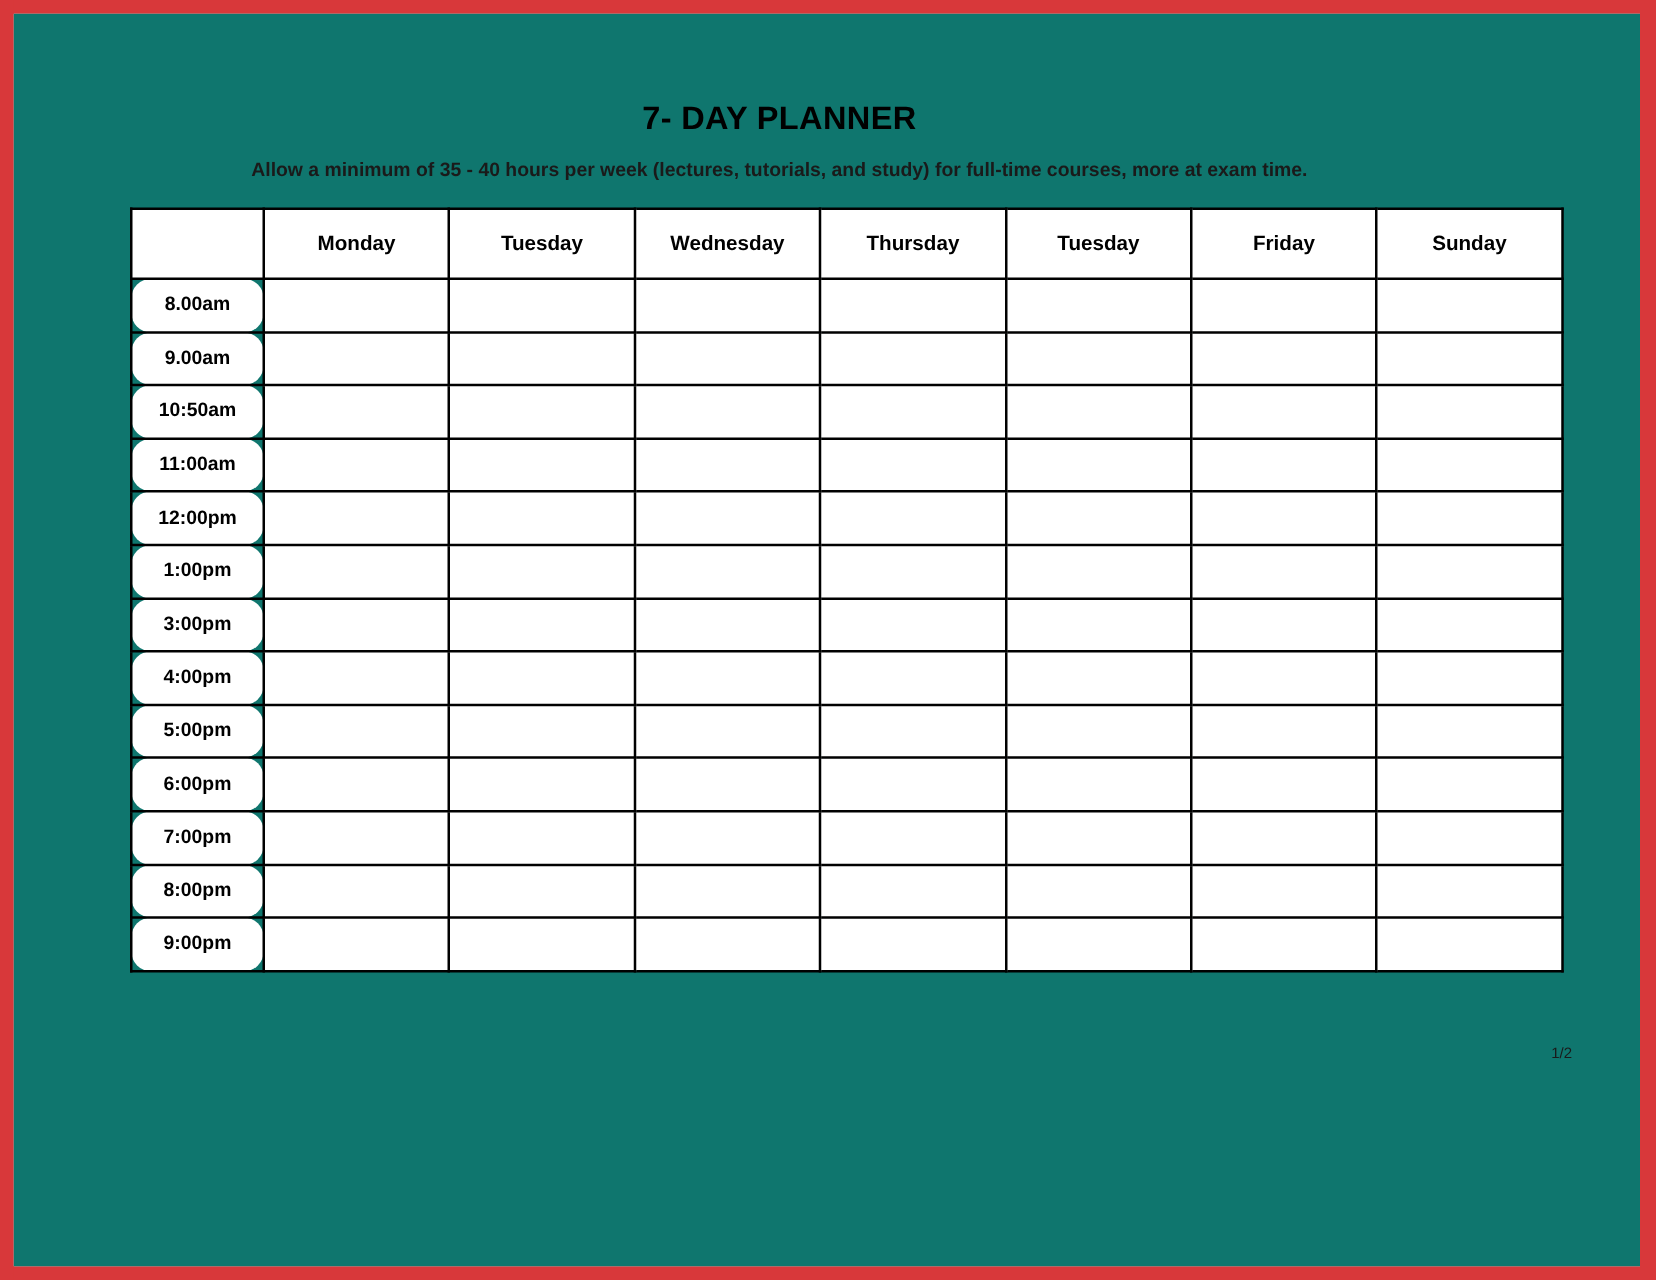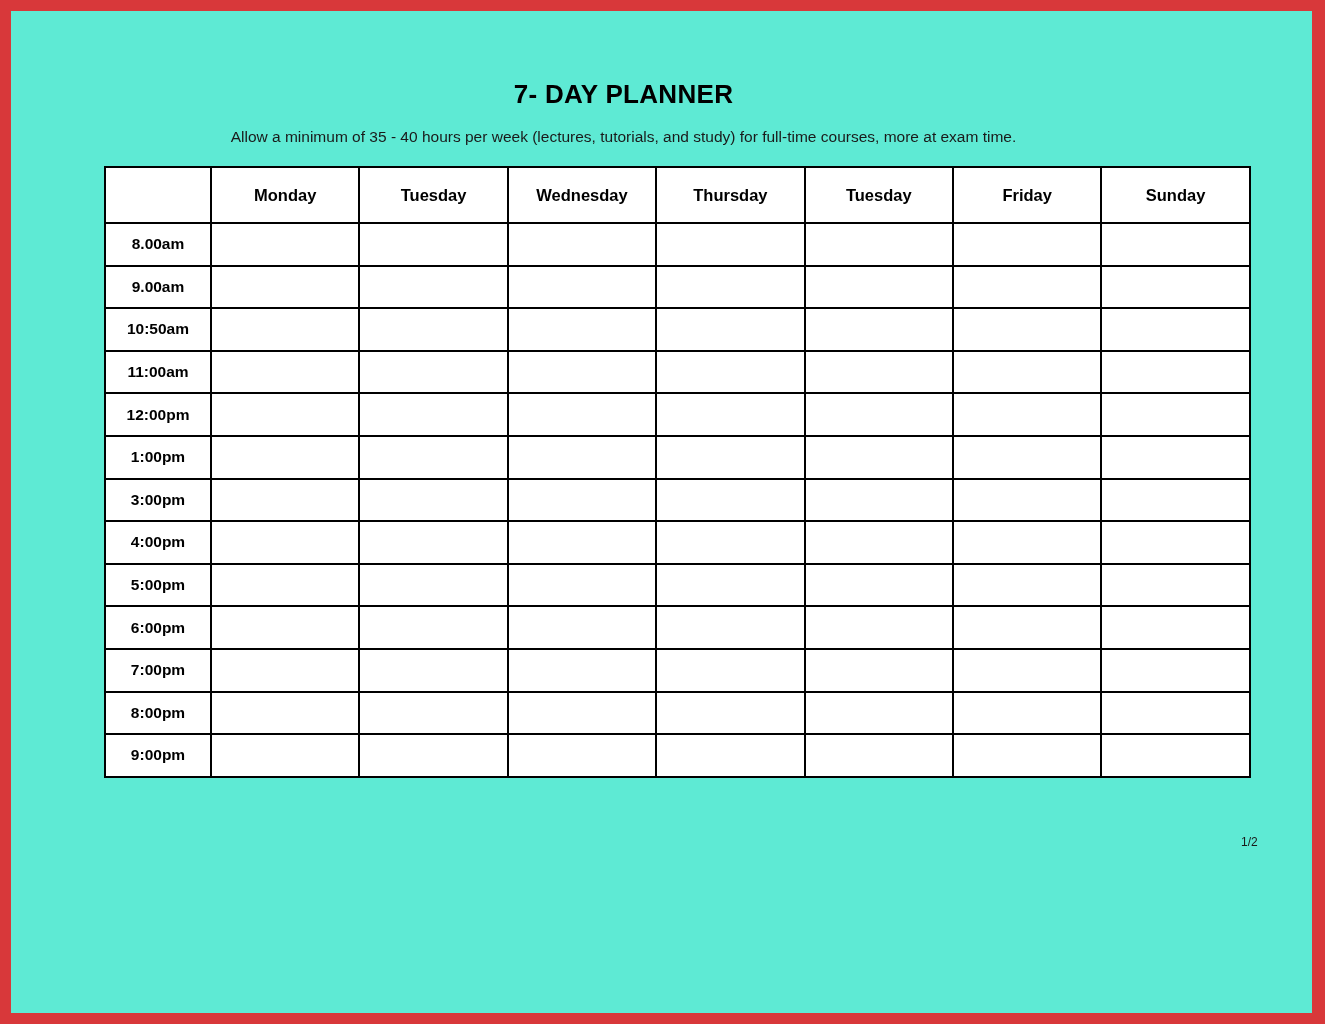--- a/index.html
+++ b/index.html
@@ -24,41 +24,41 @@
   .frame-top    { left: 0; top: 0; width: 1325px; height: 11px; }
   .frame-bottom { left: 0; bottom: 0; width: 1325px; height: 11px; }
   .frame-left   { left: 0; top: 0; width: 11px; height: 1024px; }
   .frame-right  { right: 0; top: 0; width: 13px; height: 1024px; }
 
   
   .sheet {
     position: absolute;
     left: 11px; top: 11px;
     width: 1301px; height: 1002px;
-    background: #5eead4;
+    background: #0f766e;
   }
 
   .doc-title {
     position: absolute;
     left: 0; top: 68px;
     width: 1225px;
     text-align: center;
     font-size: 26px;
     font-weight: bold;
     letter-spacing: 0.3px;
     color: #000000;
   }
 
   .doc-subtitle {
     position: absolute;
     left: 0; top: 117px;
     width: 1225px;
     text-align: center;
     font-size: 15.5px;
-    font-weight: normal;
+    font-weight: bold;
     color: #1a1a1a;
   }
 
   
   .planner-wrap {
     position: absolute;
     left: 79px;
     top: 155px;
     width: 1145px;
     padding-left: 14px;
@@ -91,20 +91,21 @@
   table.planner thead th.corner { background: #ffffff; }
 
   table.planner tbody th.time-label {
     height: 42.6px;
     font-size: 15.5px;
     font-weight: bold;
     text-align: center;
     vertical-align: middle;
     color: #000000;
     white-space: nowrap;
+    border-radius: 16px;
   }
 
   table.planner tbody td.slot {
     height: 42.6px;
   }
 
   .page-number {
     position: absolute;
     left: 1230px;
     top: 824px;

